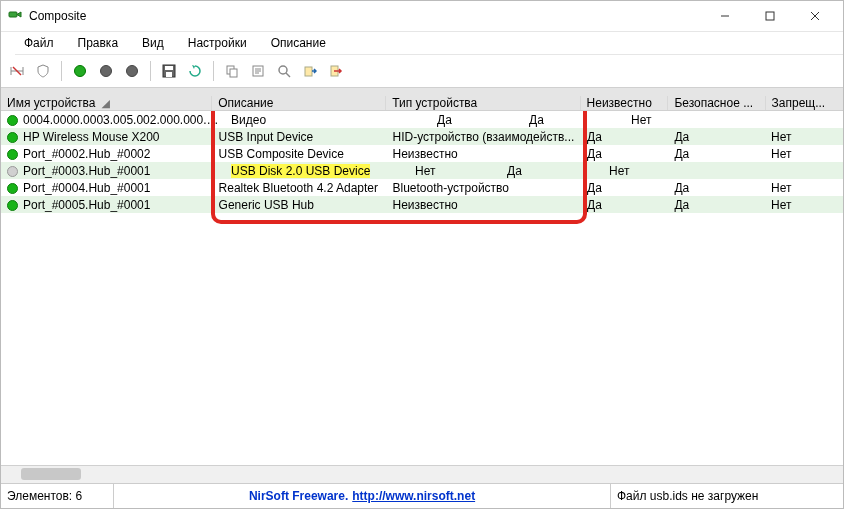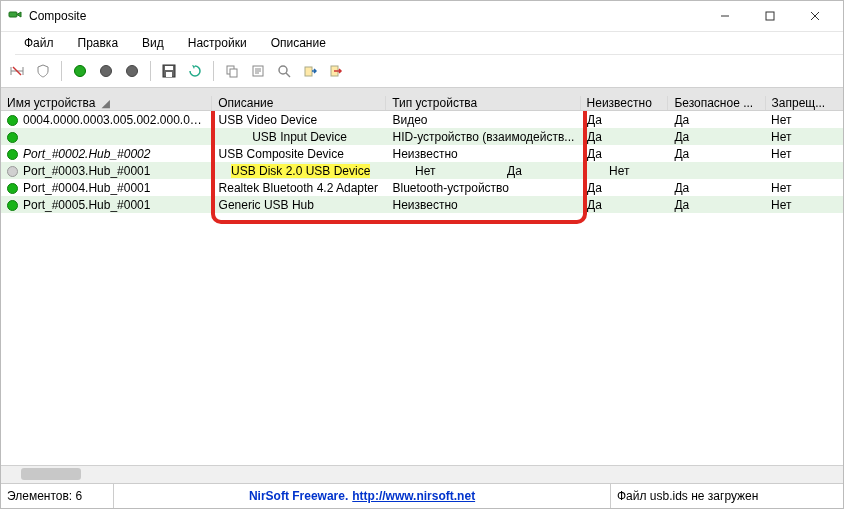--- a/index.html
+++ b/index.html
@@ -262,36 +262,35 @@
     </div>
     <div class="col-h" style="width:70px;border-right:none">
       <span>Запрещ...</span>
     </div>
   </div>
 
   <div class="data-area">
     <div id="rows-container">
         <div class="row alt0">
           <div class="cell" style="width: 212px;"><span class="status-dot status-green"></span><span>0004.0000.0003.005.002.000.000.0...</span></div>
-          <div class="cell" style="width: 172px;"><span>USB Video Device</span></div>
           <div class="cell" style="width: 194px;"><span>Видео</span></div>
           <div class="cell" style="width: 80px;">Да</div>
           <div class="cell" style="width: 90px;">Да</div>
           <div class="cell" style="width: 70px;">Нет</div>
         </div>
         <div class="row alt1">
-          <div class="cell" style="width: 212px;"><span class="status-dot status-green"></span></div>
-          <div class="cell" style="width: 172px; text-align: center;"><span>USB Input Device</span></div>
+          <div class="cell" style="width: 212px;"><span class="status-dot status-green"></span><span>HP Wireless Mouse X200</span></div>
+          <div class="cell" style="width: 172px;"><span>USB Input Device</span></div>
           <div class="cell" style="width: 194px;"><span>HID-устройство (взаимодейств...</span></div>
           <div class="cell" style="width: 80px;">Да</div>
           <div class="cell" style="width: 90px;">Да</div>
           <div class="cell" style="width: 70px;">Нет</div>
         </div>
         <div class="row alt0">
-          <div class="cell" style="width: 212px; font-style: italic;"><span class="status-dot status-green"></span><span>Port_#0002.Hub_#0002</span></div>
+          <div class="cell" style="width: 212px;"><span class="status-dot status-green"></span><span>Port_#0002.Hub_#0002</span></div>
           <div class="cell" style="width: 172px;"><span>USB Composite Device</span></div>
           <div class="cell" style="width: 194px;"><span>Неизвестно</span></div>
           <div class="cell" style="width: 80px;">Да</div>
           <div class="cell" style="width: 90px;">Да</div>
           <div class="cell" style="width: 70px;">Нет</div>
         </div>
         <div class="row alt1">
           <div class="cell" style="width: 212px;"><span class="status-dot status-gray"></span><span>Port_#0003.Hub_#0001</span></div>
           <div class="cell" style="width: 172px;"><span class="yellow-hl">USB Disk 2.0 USB Device</span></div>
           <div class="cell" style="width: 80px;">Нет</div>

